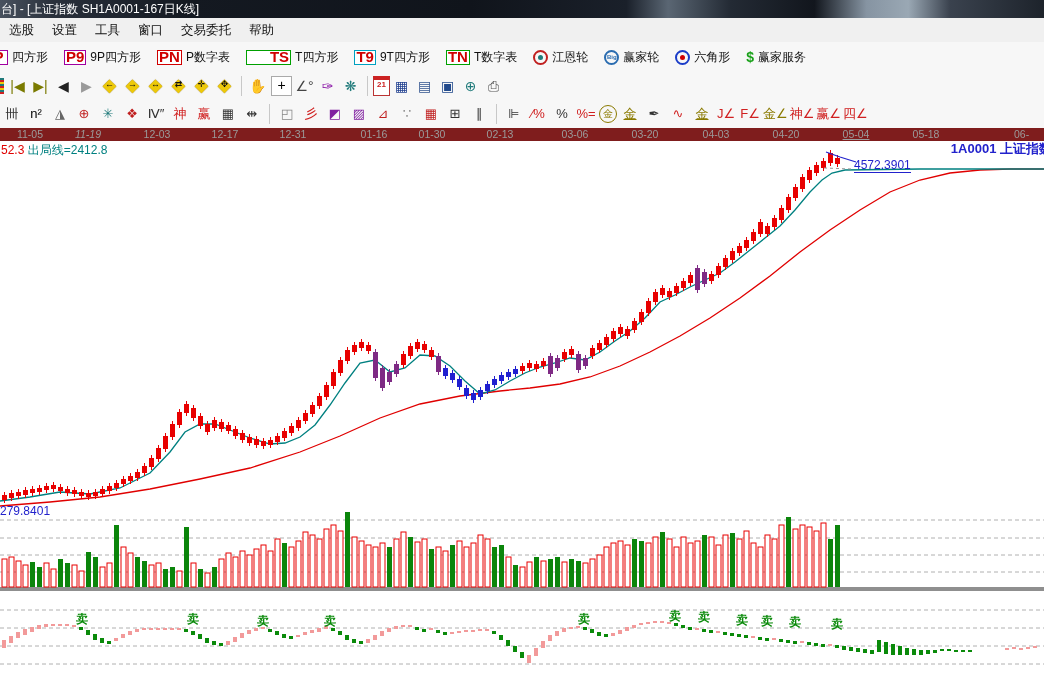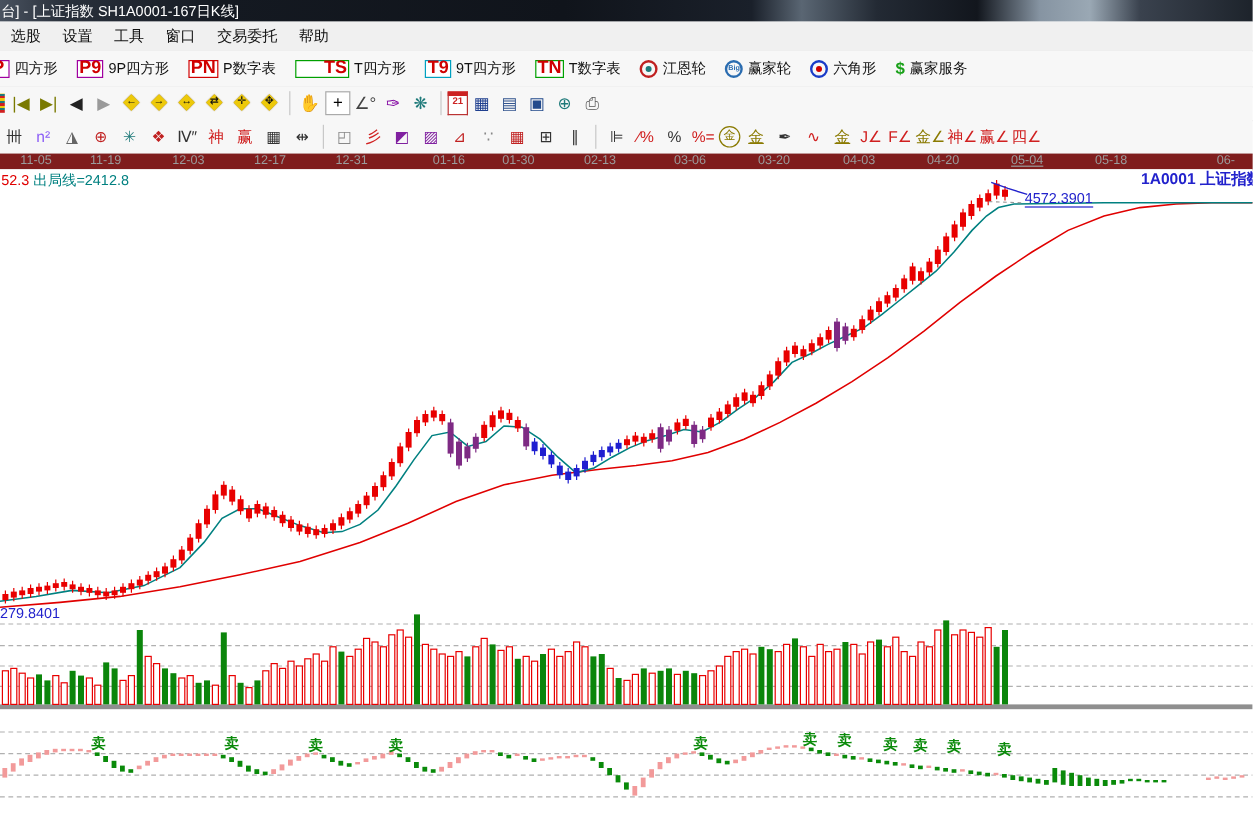--- a/index.html
+++ b/index.html
@@ -154,21 +154,21 @@
     <span class="vsep"></span>
     <span class="cal">21</span>
     <span class="t2i" style="color: rgb(31, 63, 143);">▦</span>
     <span class="t2i" style="color: rgb(51, 85, 143);">▤</span>
     <span class="t2i" style="color: rgb(34, 74, 140);">▣</span>
     <span class="t2i" style="color: rgb(31, 122, 122);">⊕</span>
     <span class="t2i" style="color: rgb(85, 85, 85);">⎙</span>
   </div>
 <div class="toolbar t3" id="toolbar3">
     <span class="t3i" style="color: rgb(51, 51, 51);">卌</span>
-    <span class="t3i" style="color: #8b5cf6;">n²</span>
+    <span class="t3i" style="color: #000000;">n²</span>
     <span class="t3i" style="color: rgb(102, 102, 102);">◮</span>
     <span class="t3i" style="color: rgb(192, 32, 32);">⊕</span>
     <span class="t3i" style="color: rgb(31, 122, 122);">✳</span>
     <span class="t3i" style="color: rgb(192, 32, 32);">❖</span>
     <span class="t3i" style="color: rgb(51, 51, 51);">Ⅳ″</span>
     <span class="t3i" style="color: rgb(208, 32, 32);">神</span>
     <span class="t3i" style="color: rgb(208, 32, 32);">赢</span>
     <span class="t3i" style="color: rgb(51, 51, 51);">▦</span>
     <span class="t3i" style="color: rgb(51, 51, 51);">⇹</span>
     <span class="vsep"></span>
@@ -193,21 +193,21 @@
     <span class="t3i unl" style="color: rgb(138, 122, 0);">金</span>
     <span class="t3i" style="color: rgb(208, 32, 32);">J∠</span>
     <span class="t3i" style="color: rgb(208, 32, 32);">F∠</span>
     <span class="t3i" style="color: rgb(138, 122, 0);">金∠</span>
     <span class="t3i" style="color: rgb(208, 32, 32);">神∠</span>
     <span class="t3i" style="color: rgb(208, 32, 32);">赢∠</span>
     <span class="t3i" style="color: rgb(208, 32, 32);">四∠</span>
   </div>
 <div class="datebar" id="datebar">
     <span style="left: 30px;">11-05</span>
-    <span style="left: 88px;">11-19</span>
+    <span style="left: 88px; font-style: italic;">11-19</span>
     <span style="left: 157px;">12-03</span>
     <span style="left: 225px;">12-17</span>
     <span style="left: 293px;">12-31</span>
     <span style="left: 362px; margin-left: 12px;">01-16</span>
     <span style="left: 432px;">01-30</span>
     <span style="left: 500px;">02-13</span>
     <span style="left: 575px;">03-06</span>
     <span style="left: 645px;">03-20</span>
     <span style="left: 716px;">04-03</span>
     <span style="left: 786px;">04-20</span>

